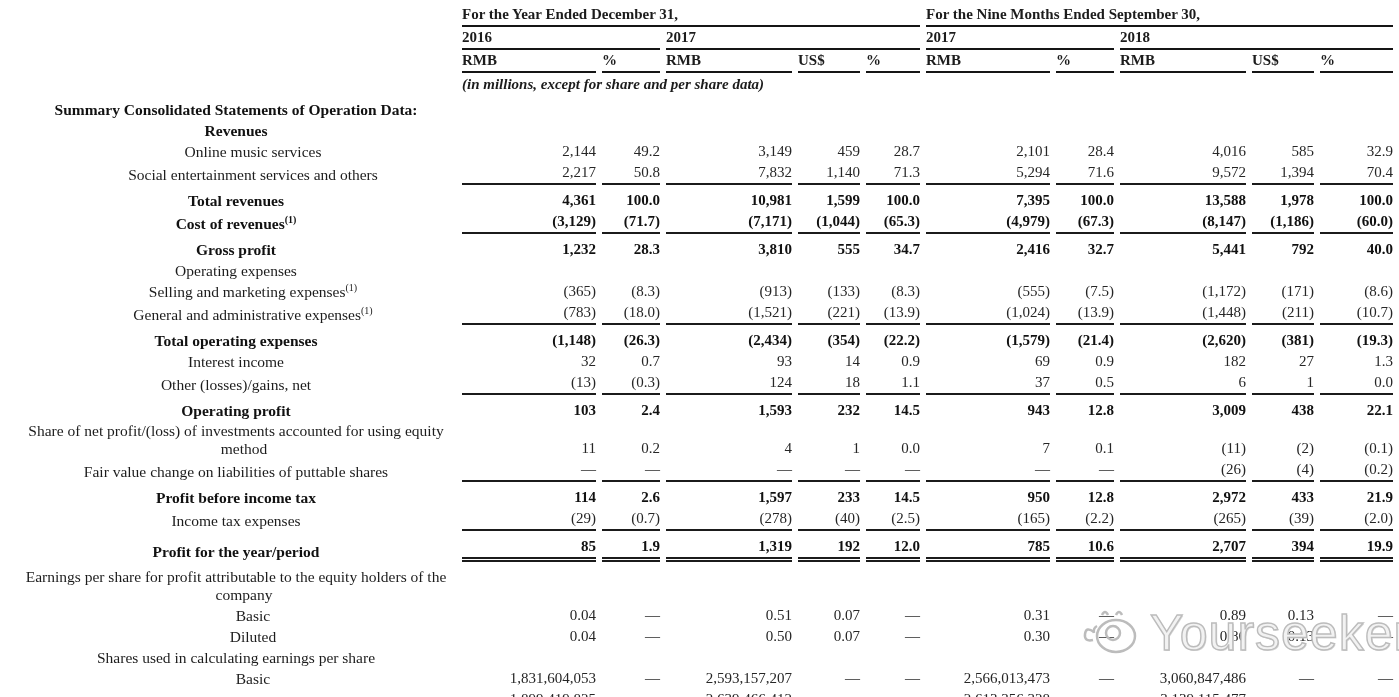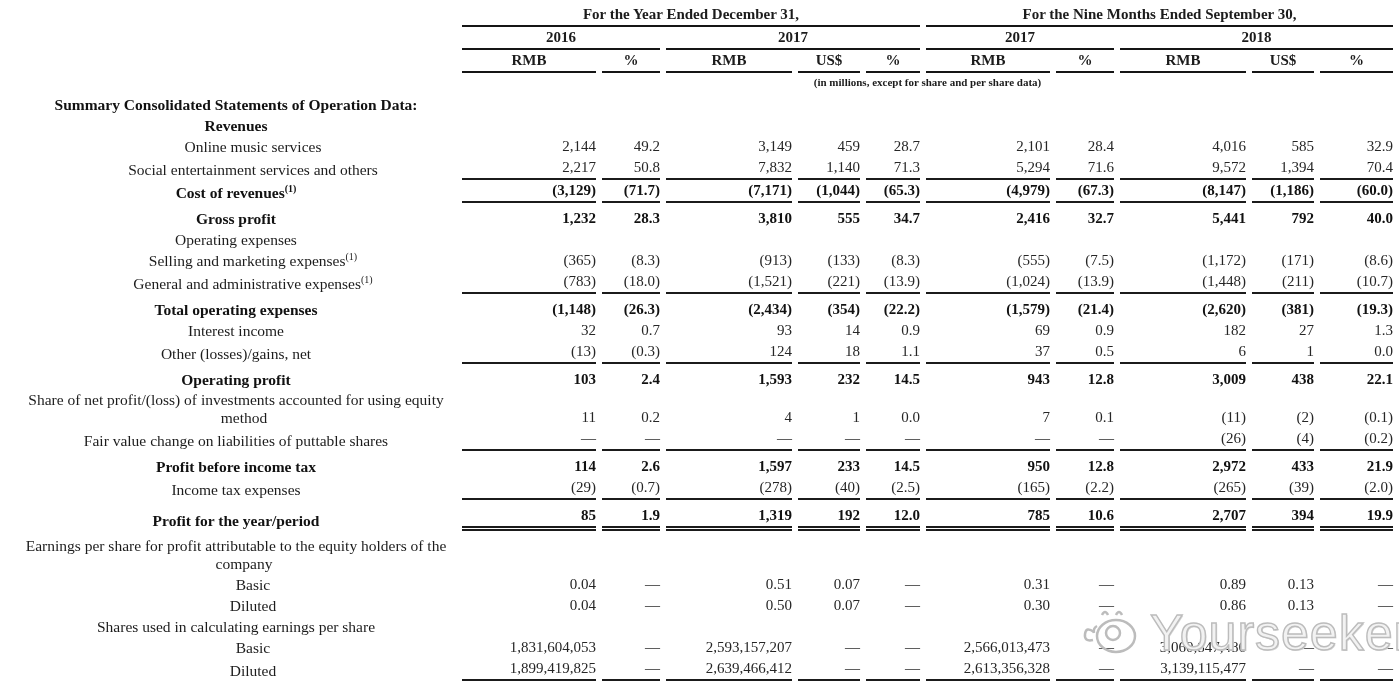--- a/index.html
+++ b/index.html
@@ -30,27 +30,27 @@
   col.w-pct2  { width: 58px; }
   col.w-rmb2L { width: 126px; }
   col.w-usd2  { width: 62px; }
   col.w-pct2E { width: 73px; }
 
   thead th {
     font-weight: 700;
     font-size: 15px;
     vertical-align: bottom;
     padding: 0 0 2px 0;
-    text-align: center;
+    text-align: left;
     white-space: nowrap;
   }
   th.group-title { border-bottom: 2px solid #151515; }
   th.year  { border-bottom: 2px solid #151515; padding-top: 2px; }
   th.unit  { border-bottom: 2px solid #151515; padding-top: 2px; }
-  th.note  { border-bottom: none; font-size: 11px; padding: 3px 0 6px 0; }
+  th.note  { border-bottom: none; font-size: 15px; padding: 3px 0 6px 0; font-style: italic; }
   th.empty { border: none; }
 
   td {
     font-size: 15px;
     line-height: 19px;
     padding: 1px 0;
     vertical-align: bottom;
     white-space: nowrap;
   }
   td.label { text-align: center; padding-left: 10px; font-size: 15.5px; }
@@ -180,20 +180,33 @@
           <td class="num">50.8</td>
           <td class="num">7,832</td>
           <td class="num">1,140</td>
           <td class="num">71.3</td>
           <td class="num">5,294</td>
           <td class="num">71.6</td>
           <td class="num">9,572</td>
           <td class="num">1,394</td>
           <td class="num">70.4</td>
         </tr>
+        <tr class="bold gap">
+          <td class="label">Total revenues</td>
+          <td class="num">4,361</td>
+          <td class="num">100.0</td>
+          <td class="num">10,981</td>
+          <td class="num">1,599</td>
+          <td class="num">100.0</td>
+          <td class="num">7,395</td>
+          <td class="num">100.0</td>
+          <td class="num">13,588</td>
+          <td class="num">1,978</td>
+          <td class="num">100.0</td>
+        </tr>
         <tr class="bold rule-single">
           <td class="label">Cost of revenues<sup>(1)</sup></td>
           <td class="num">(3,129)</td>
           <td class="num">(71.7)</td>
           <td class="num">(7,171)</td>
           <td class="num">(1,044)</td>
           <td class="num">(65.3)</td>
           <td class="num">(4,979)</td>
           <td class="num">(67.3)</td>
           <td class="num">(8,147)</td>

